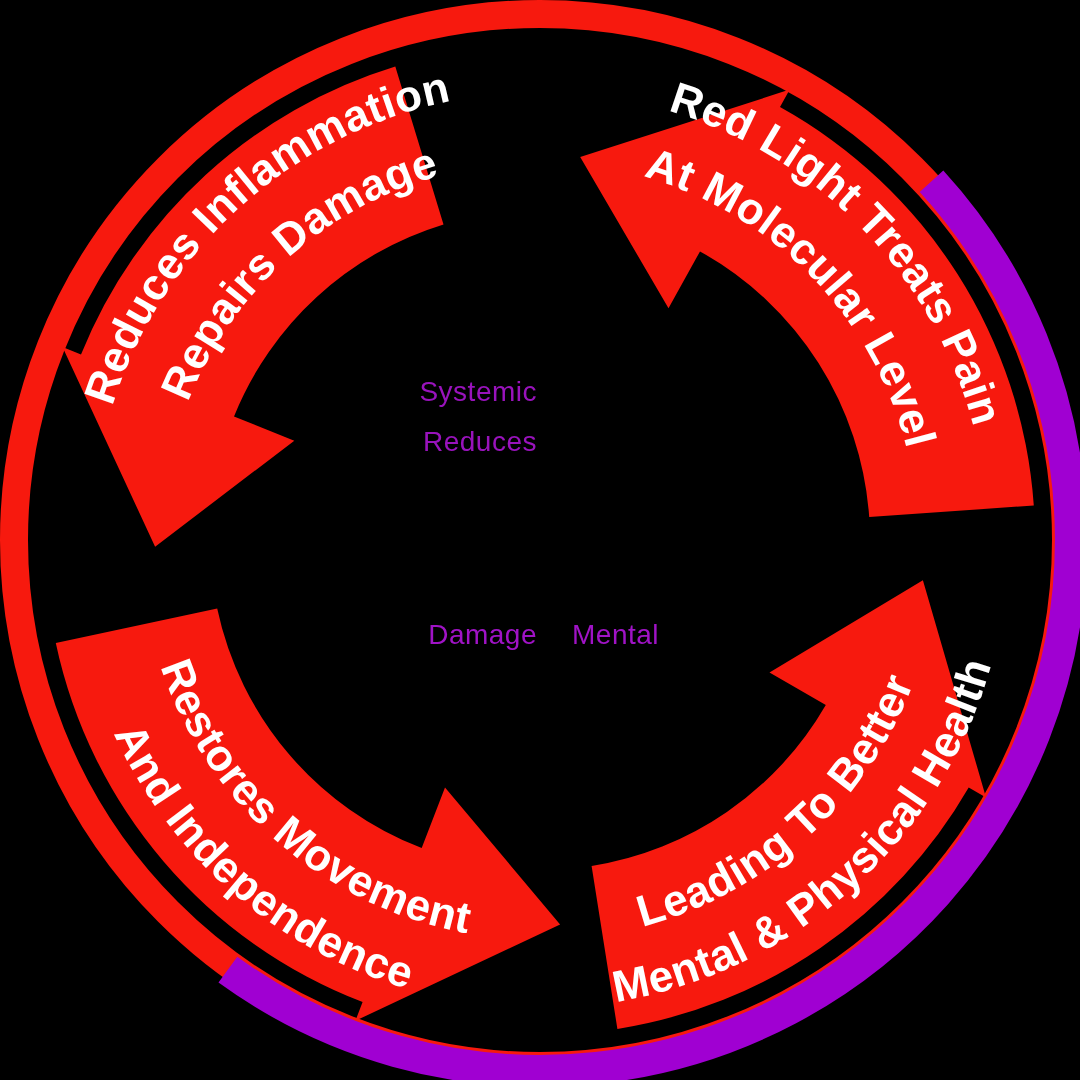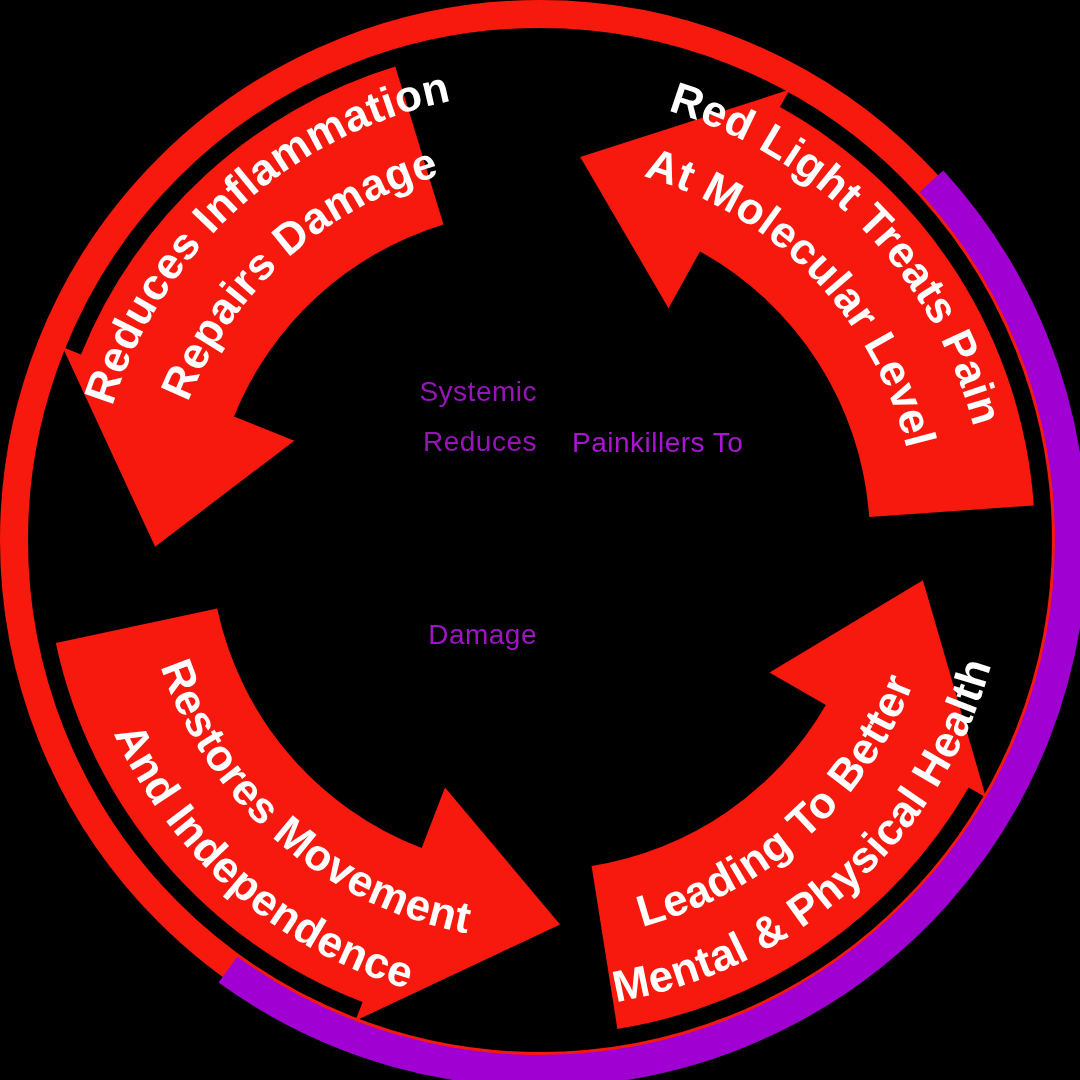--- a/index.html
+++ b/index.html
@@ -70,23 +70,23 @@
         <text class="arrow-line-text" fill="#FFFFFF" text-anchor="middle"><textPath href="#tp-3-1" xlink:href="#tp-3-1" startOffset="50%">Mental &amp; Physical Health</textPath></text>
       </g>
   </svg>
 
   <div class="center-label align-right" style="right: 543px; top: 367px; color: rgb(153, 19, 188);">
     <div>Systemic</div>
     <div>Reduces</div>
   </div>
 
   <div class="center-label align-left" style="left: 572px; top: 418px; color: rgb(170, 21, 210);">
-    <div>Painkillers To</div>
   </div>
 
   <div class="center-label align-right" style="right: 543px; top: 610px; color: rgb(160, 19, 198);">
     <div>Damage</div>
   </div>
 
   <div class="center-label align-left" style="left: 572px; top: 610px; color: rgb(160, 19, 198);">
+    <div>Mental</div>
   </div>
 
 </div>
 
 </body></html>

